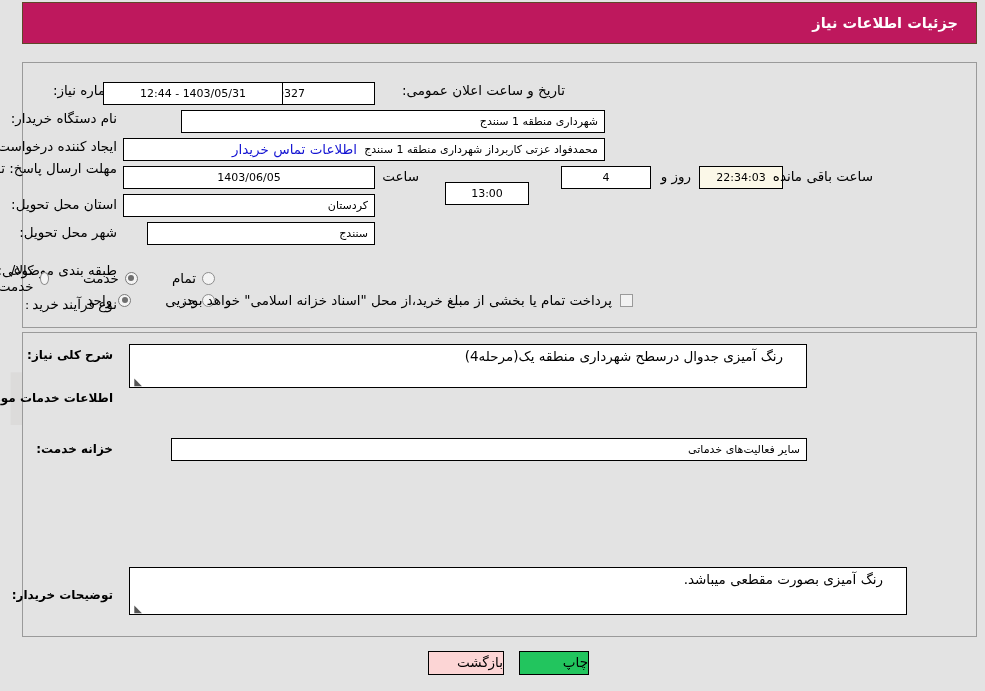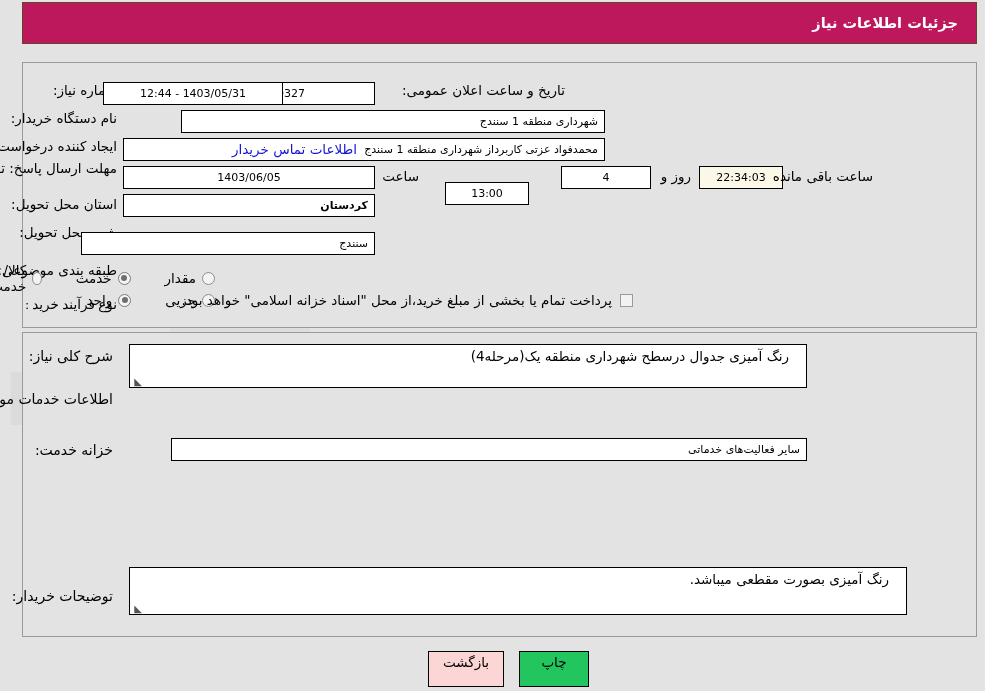--- a/index.html
+++ b/index.html
@@ -44,21 +44,21 @@
     background:#e3e3e3;
     border:1px solid #9a9a9a;
     box-sizing:border-box;
     z-index:1;
   }
   #panel-top{top:62px;height:266px;}
   #panel-bottom{top:332px;height:305px;}
 
   .row{position:absolute;display:flex;align-items:center;}
   .lbl{font-size:13.5px;color:#000;white-space:nowrap;}
-  .lbl-b{font-weight:normal;font-size:14px;}
+  .lbl-b{font-weight:bold;font-size:12px;}
 
   .box{
     background:#ffffff;
     border:1px solid #000;
     box-sizing:border-box;
     height:23px;
     line-height:21px;
     font-size:11px;
     padding:0 6px;
     text-align:center;
@@ -88,21 +88,21 @@
   }
   .chk{
     width:13px;height:13px;border:1px solid #9a9a9a;background:#f2f2f2;
     display:inline-block;box-sizing:border-box;vertical-align:middle;
   }
   .opt{display:inline-flex;align-items:center;gap:6px;font-size:13.5px;}
 
   
   .ta{
     background:#ffffff;border:1px solid #000;box-sizing:border-box;
-    font-size:13.5px;padding:3px 17px 0 7px;text-align:right;
+    font-size:13.5px;padding:3px 23px 0 7px;text-align:right;
     position:relative;overflow:hidden;color:#000;
   }
   .ta .grip{
     position:absolute;left:2px;bottom:0px;width:10px;height:10px;
     color:#555;font-size:10px;line-height:10px;
   }
 
   
   .tbl{
     position:absolute;border-collapse:collapse;
@@ -114,21 +114,21 @@
     height:26px;padding:0 6px;text-align:center;white-space:nowrap;
   }
   .tbl td{
     background:#f7f7f7;border:1px solid #b5b5b5;
     height:25px;padding:0 6px;text-align:center;white-space:nowrap;color:#000;
   }
 
   
   .btn{
     position:absolute;border:1px solid #000;box-sizing:border-box;
-    height:36px;line-height:20px;font-size:13.5px;text-align:center;
+    height:24px;line-height:20px;font-size:13.5px;text-align:right;
     cursor:pointer;color:#000;
   }
   #btn-back{background:#fcd5d5;left:428px;top:651px;width:76px;}
   #btn-print{background:#22c55e;left:519px;top:651px;width:70px;}
 </style>
 </head>
 <body>
 
 <div class="page">
 
@@ -177,34 +177,34 @@
   <span class="lbl" style="position:absolute;right:566px;top:168px;z-index:3;">ساعت</span>
   <div class="box" style="position:absolute;right:456px;top:166px;width:84px;z-index:3;margin-top:16px;">13:00</div>
   <div class="box" style="position:absolute;right:334px;top:166px;width:90px;z-index:3;">4</div>
   <span class="lbl" style="position:absolute;right:294px;top:168px;z-index:3;">روز و</span>
   <div class="box cream" style="position:absolute;right:202px;top:166px;width:84px;z-index:3;">22:34:03</div>
   <span class="lbl" style="position:absolute;right:112px;top:168px;z-index:3;">ساعت باقی مانده</span>
 
   <div class="row" style="right:868px;top:196px;z-index:3;">
     <span class="lbl">استان محل تحویل:</span>
   </div>
-  <div class="box rightal" style="position:absolute;right:610px;top:194px;width:252px;z-index:3;font-weight:bold;">کردستان</div>
+  <div class="box rightal" style="position:absolute;right:610px;top:194px;width:252px;z-index:3;">کردستان</div>
 
   <div class="row" style="right:868px;top:224px;z-index:3;">
     <span class="lbl">شهر محل تحویل:</span>
   </div>
-  <div class="box rightal" style="position:absolute;right:610px;top:232px;width:294px;z-index:3;">سنندج</div>
+  <div class="box rightal" style="position:absolute;right:610px;top:222px;width:228px;z-index:3;">سنندج</div>
 
   <div class="row" style="right:868px;top:262px;z-index:3;">
     <span class="lbl">طبقه بندی موضوعی:</span>
   </div>
   <div class="row" style="right:770px;top:262px;z-index:3;gap:34px;">
     <span class="opt">
       <span class="radio"></span>
-      <span>مقدار</span>
+      <span>تمام</span>
     </span>
     <span class="opt">
       <span class="radio on"></span>
       <span>خدمت</span>
     </span>
     <span class="opt">
       <span class="radio"></span>
       <span>کالا/خدمت</span>
     </span>
   </div>

